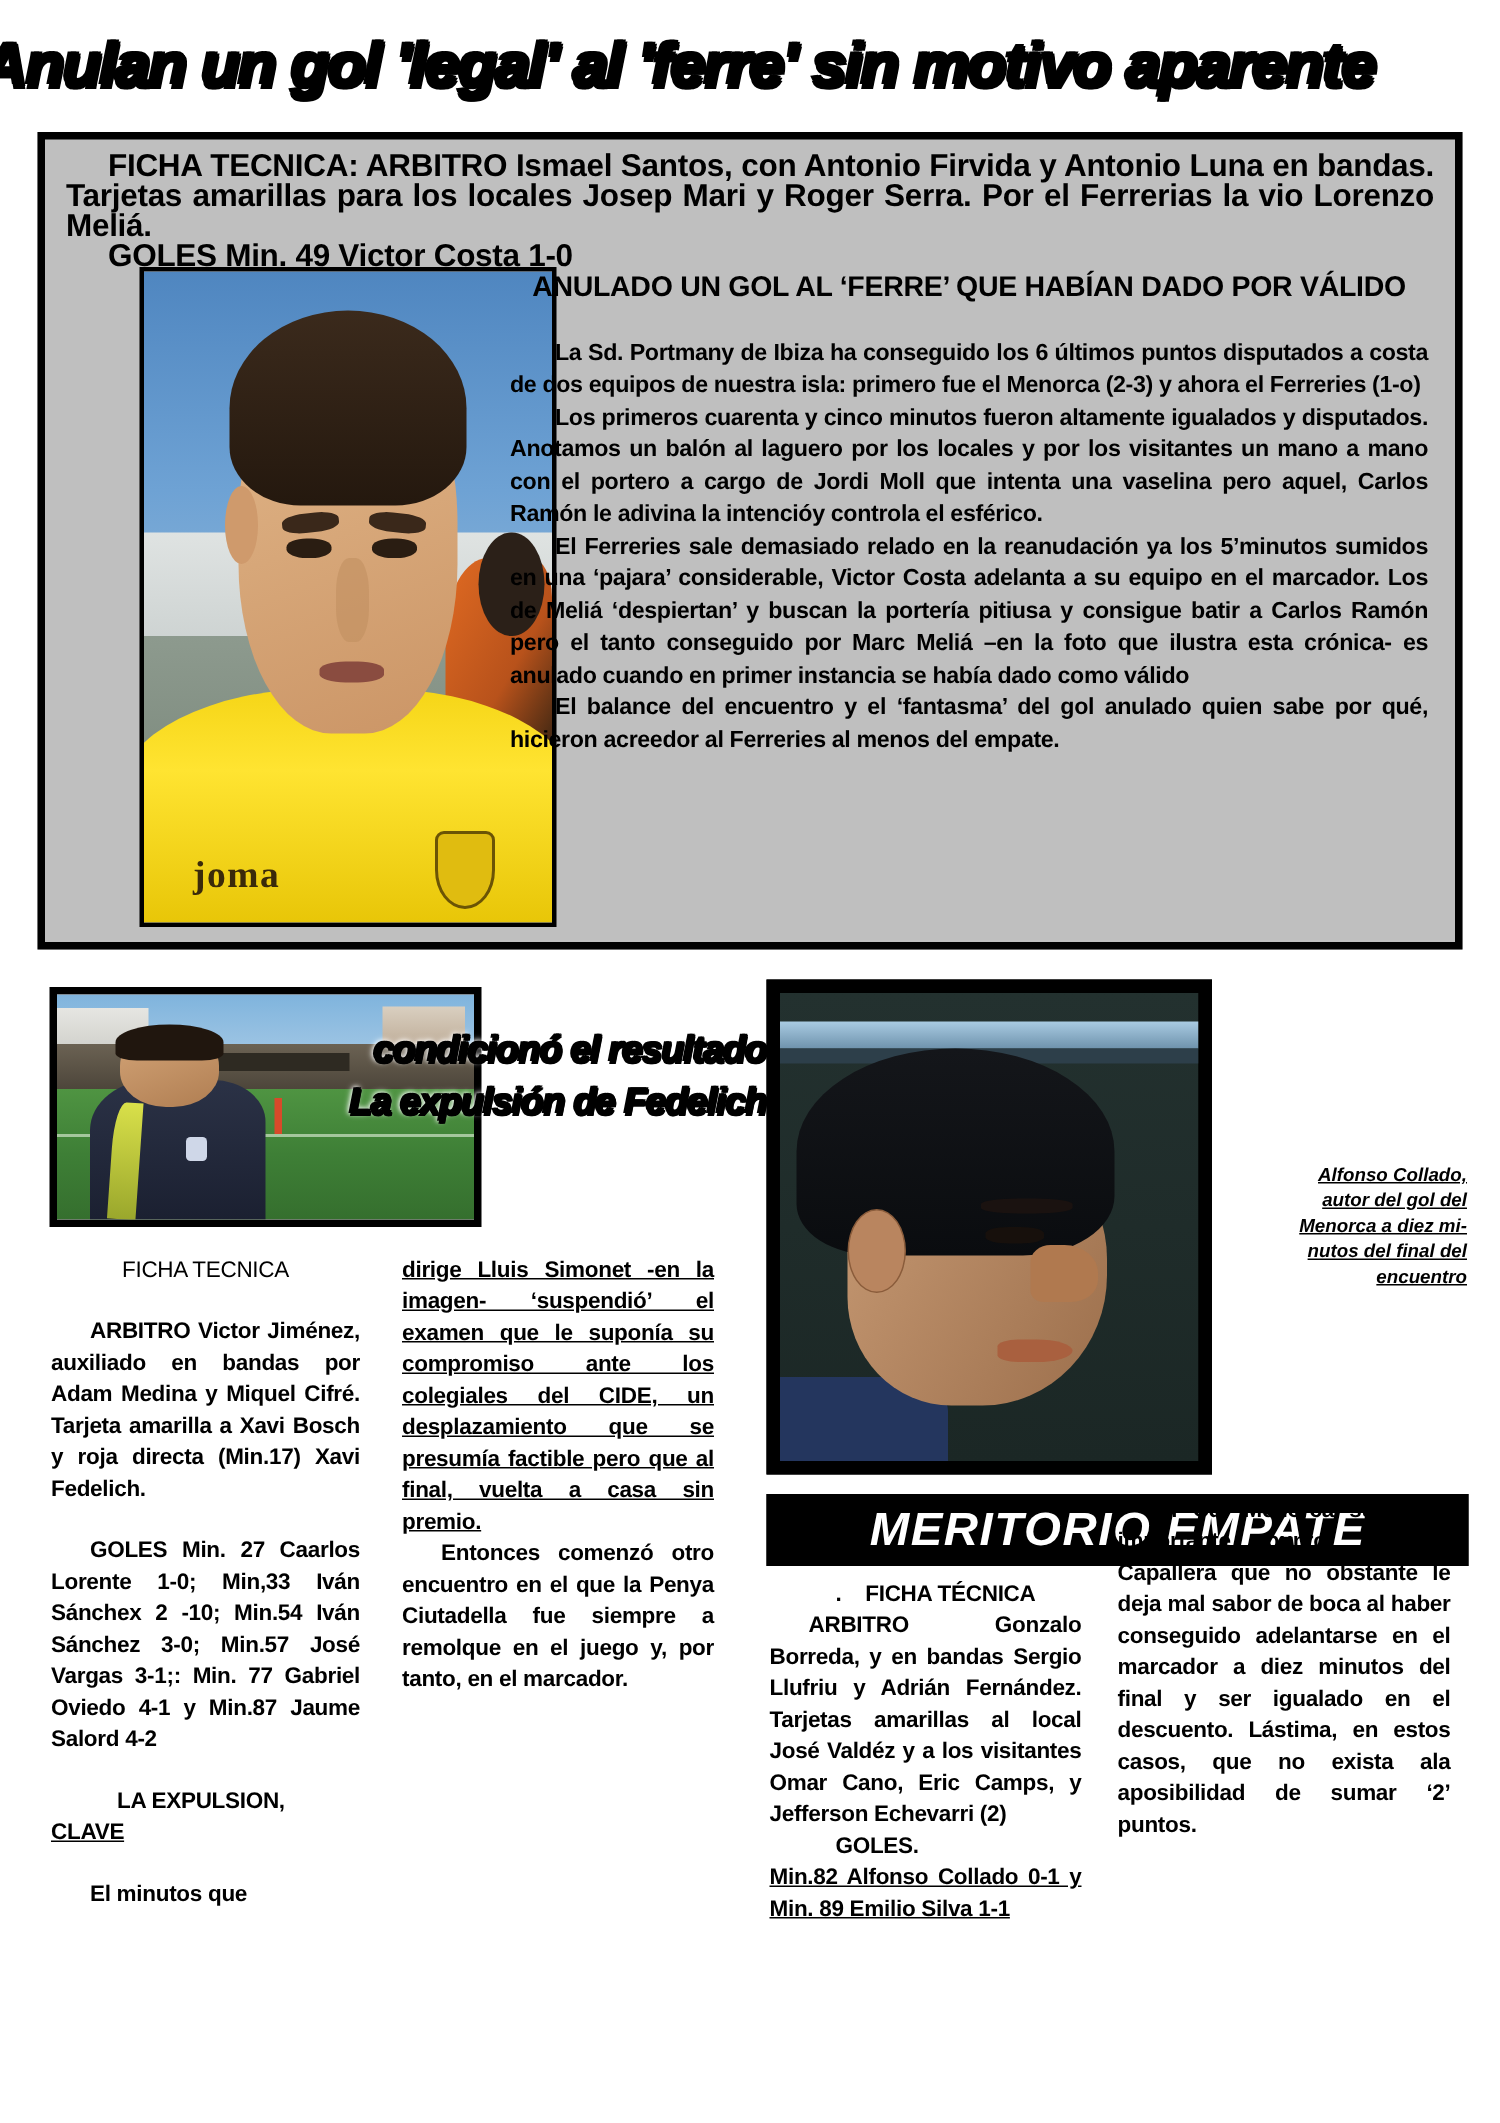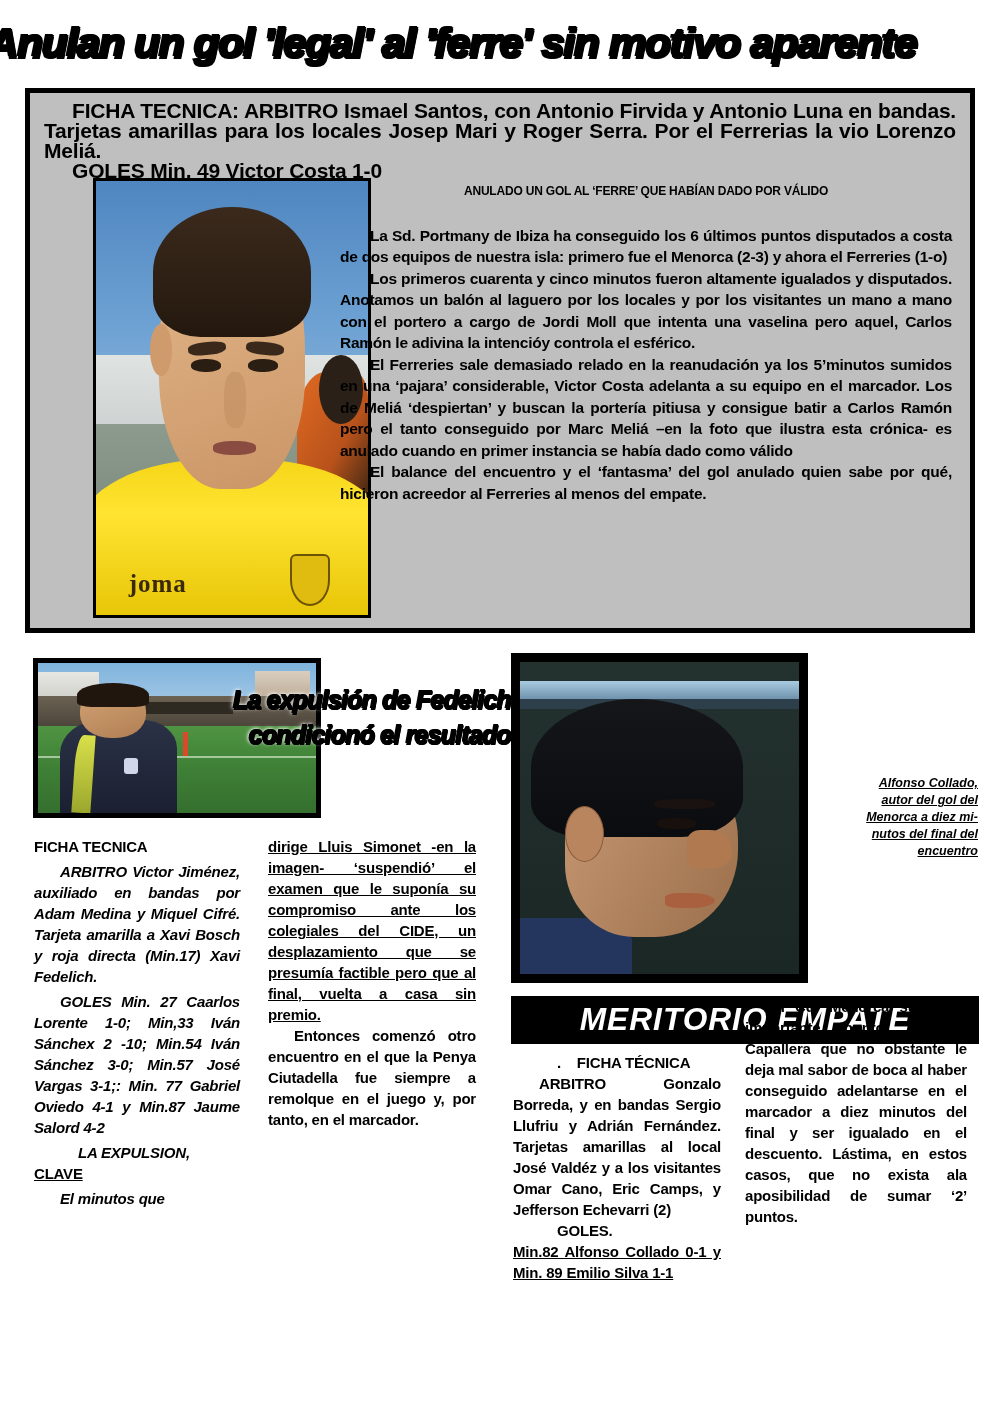--- a/index.html
+++ b/index.html
@@ -64,21 +64,21 @@
     position:absolute; left:310px; top:88px; width:612px;
     font-size:15.5px;
     line-height:21.5px;
     text-align:justify;
     font-weight:600;
     letter-spacing:-0.25px;
   }
   .top-body .subhead{
     text-align:center;
     font-weight:bold;
-    font-size:12px;
+    font-size:19px;
     margin-bottom:22px;
     letter-spacing:-0.2px;
   }
   .top-body p{ margin:0; text-indent:30px; }
   .top-body p + p{ margin-top:0px; }
 
   
   .mid-photo{
     position:absolute; left:33px; top:658px; width:288px; height:160px;
     border:5px solid #000;
@@ -124,23 +124,23 @@
   
   .col{
     position:absolute;
     font-size:15px;
     line-height:21px;
     text-align:justify;
     font-weight:600;
     letter-spacing:-0.2px;
   }
   .col p{ margin:0; text-indent:26px; }
-  .col p.center{ text-indent:0; font-weight:bold; }
+  .col p.center{ text-align:center; text-indent:0; font-weight:normal; }
   .col p.left-head{ text-align:left; text-indent:44px; font-weight:bold; }
-  .col p.gap{ margin-top:4px;font-style:italic; }
+  .col p.gap{ margin-top:20px; }
   .col p.noind{ text-indent:0;text-decoration:underline; }
 
   #col1{ left:34px;  top:836px; width:206px; }
   #col2{ left:268px; top:836px; width:208px; }
   #col3{ left:513px; top:1052px; width:208px; }
   #col4{ left:745px; top:996px; width:222px; }
 
   
   .banner{
     position:absolute; left:511px; top:996px; width:468px; height:48px;
@@ -317,22 +317,22 @@
     <div class="p2-flag"></div>
     <div class="p2-body"></div>
     <div class="p2-stripe"></div>
     <div class="p2-head"></div>
     <div class="p2-hair"></div>
     <div class="p2-logo"></div>
   </div>
 </div>
 
 <div class="mid-headline">
+  <span>condicionó el resultado</span>
   <span>La expulsión de Fedelich</span>
-  <span>condicionó el resultado</span>
 </div>
 
 <div class="right-photo">
   <div class="photo-inner">
     <div class="p3-bg"></div>
     <div class="p3-band"></div>
     <div class="p3-band2"></div>
     <div class="p3-shoulder"></div>
     <div class="p3-face"></div>
     <div class="p3-hair"></div>

